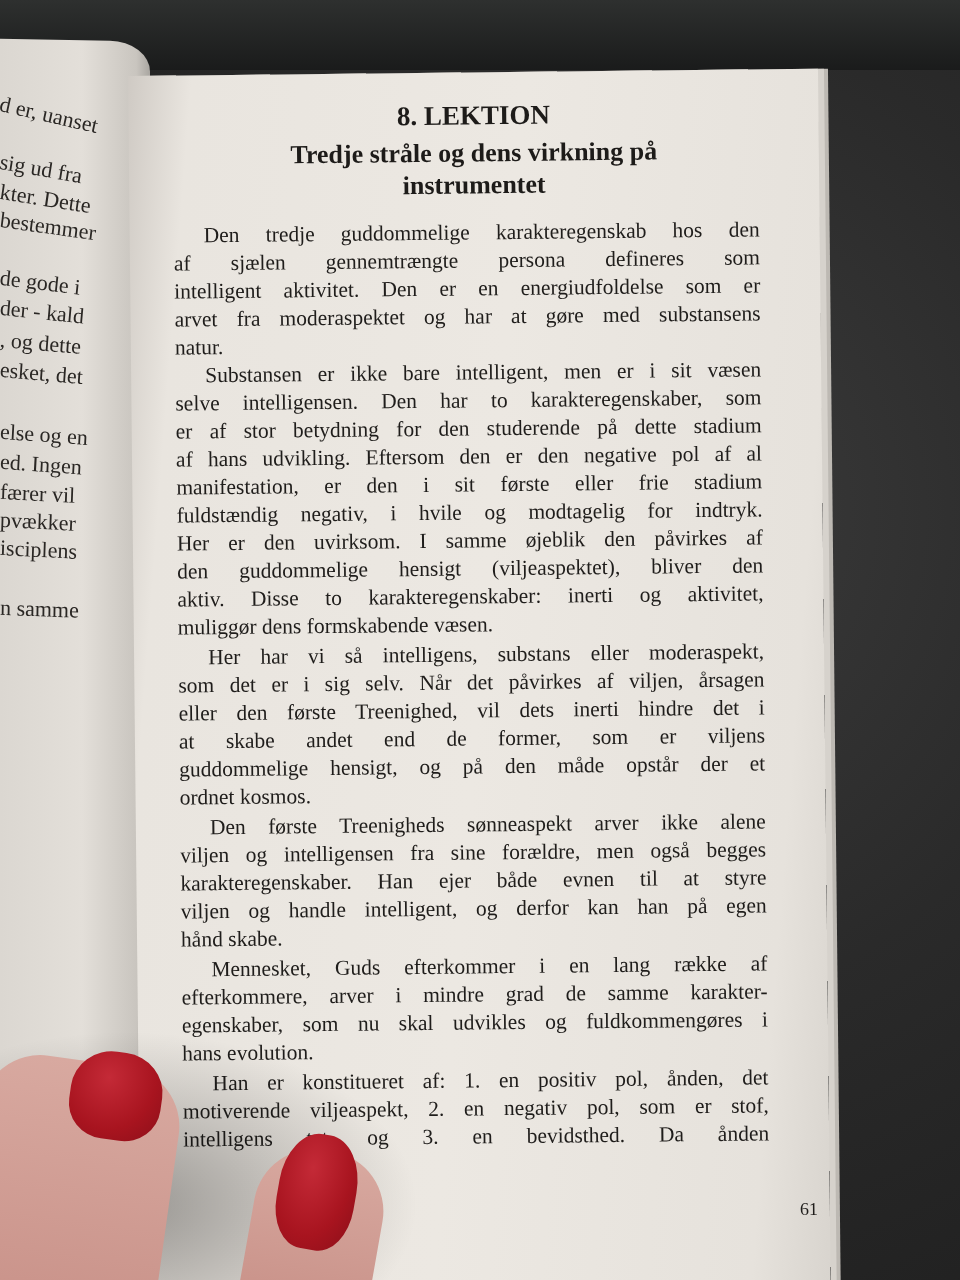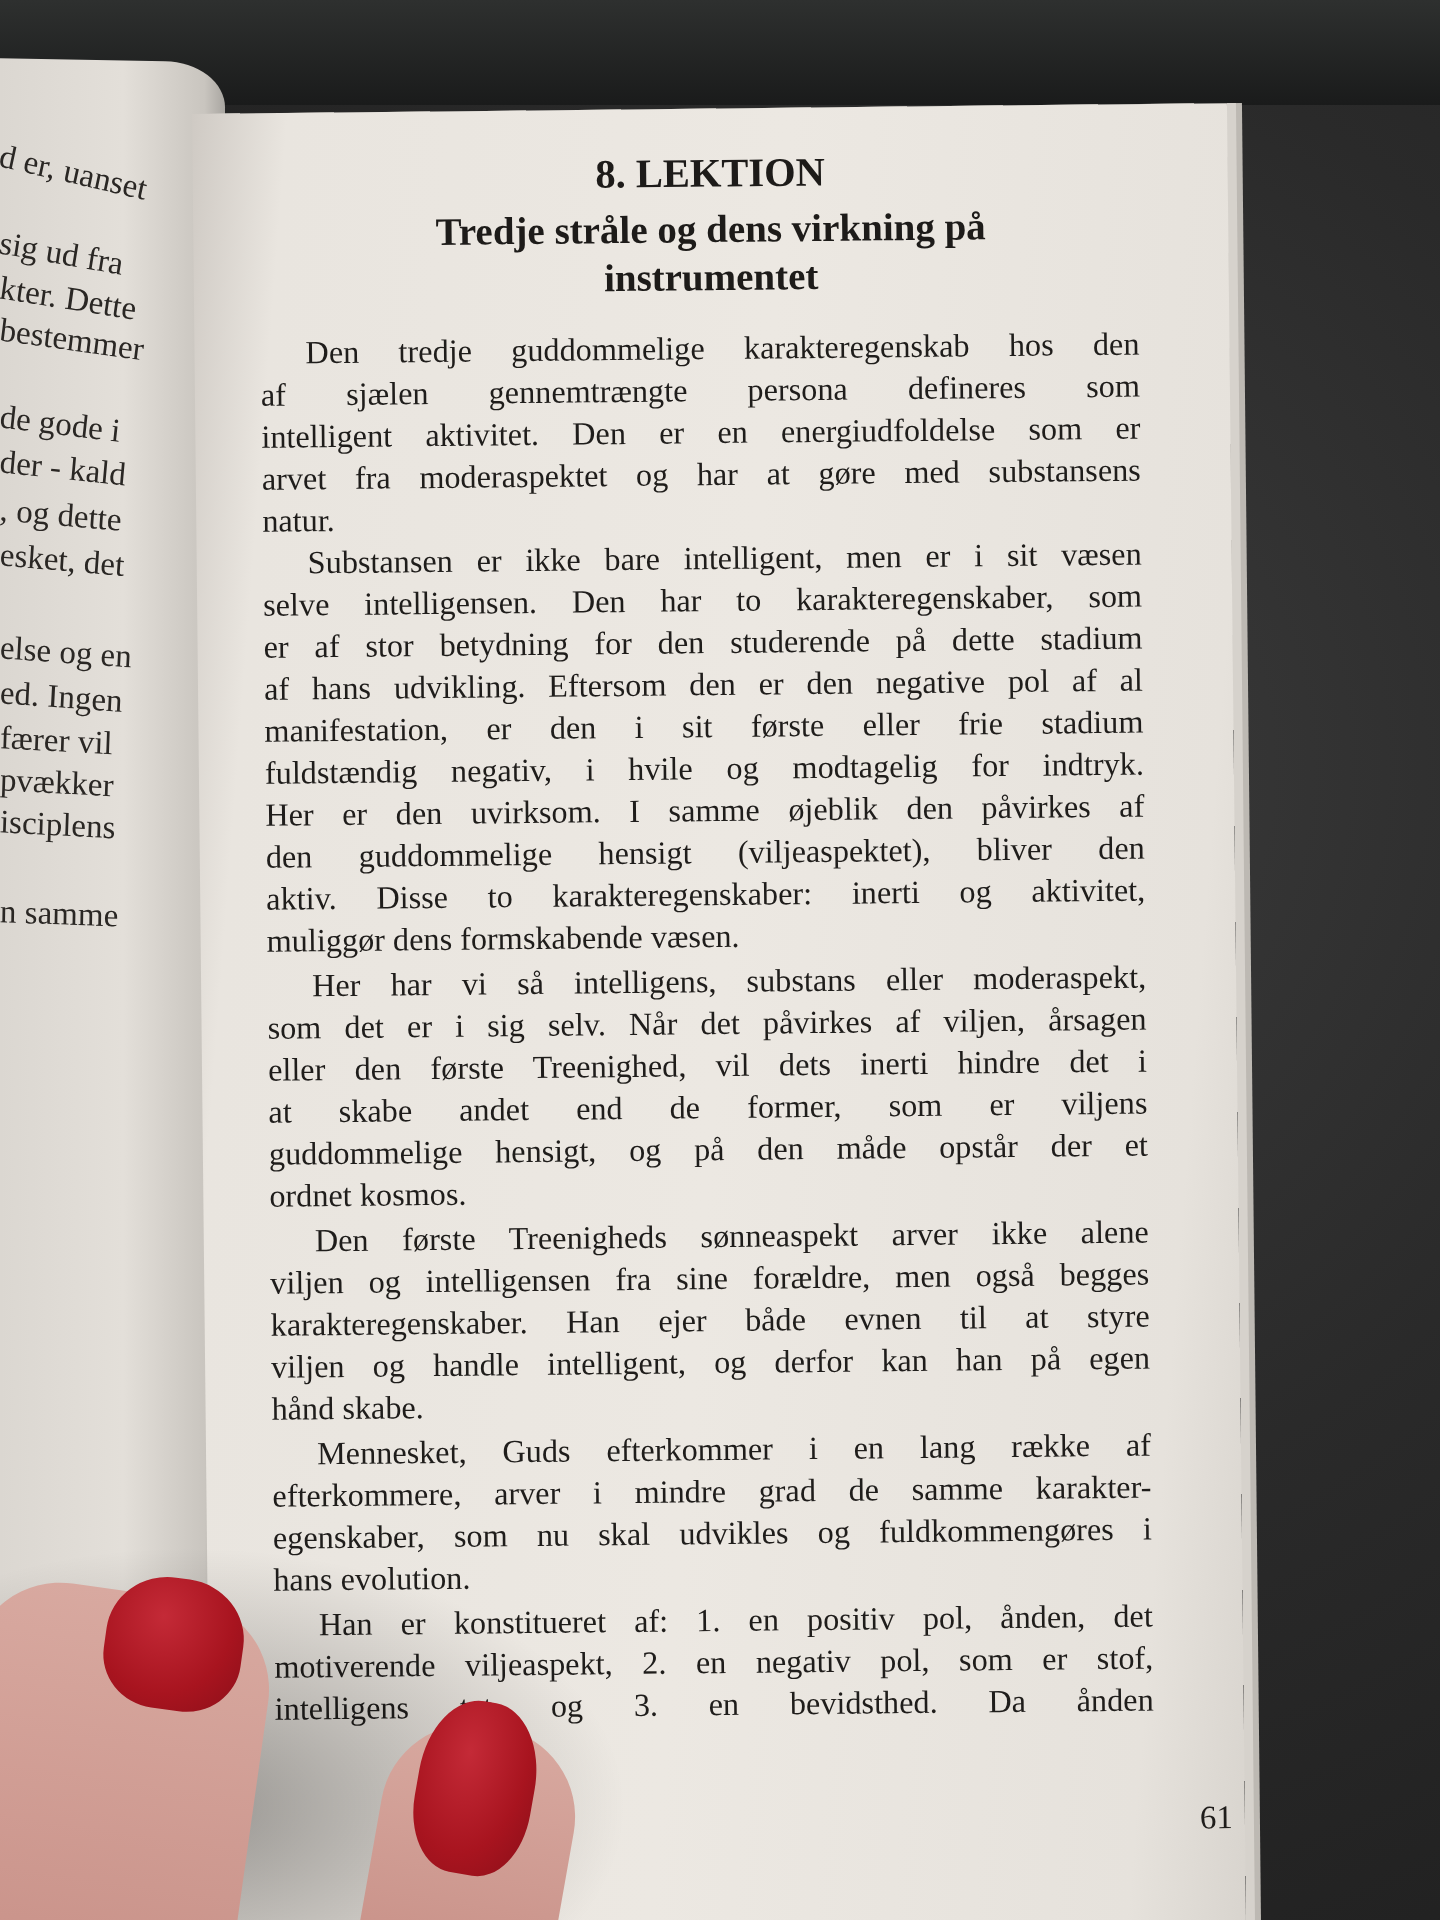--- a/index.html
+++ b/index.html
@@ -41,21 +41,21 @@
   .h-lesson { top:28px; font-size:27px; }
   .h-title { top:66px; font-size:26px; }
   .h-title2 { top:98px; font-size:26px; }
   .body-line {
     position:absolute; left:44px; width:586px; font-size:21.5px; color:#1f1d1b;
     text-align:justify; text-align-last:justify; white-space:nowrap; line-height:28px;
   }
   .body-line.indent { padding-left:30px; width:556px; }
   .body-line.last { text-align-last:left; }
   .page-number {
-    position:absolute; left:660px; top:1130px; font-size:22px; color:#1f1d1b;
+    position:absolute; left:660px; top:1130px; font-size:18px; color:#1f1d1b;
   }
   
   .finger {
     position:absolute; background: linear-gradient(180deg, #d8a9a0 0%, #c99289 100%);
     border-radius: 60px 60px 10px 10px;
   }
   .nail {
     position:absolute; background: radial-gradient(ellipse at 40% 30%, #c42a37 0%, #a8141f 60%, #8c0f19 100%);
     border-radius: 45% 45% 40% 40%;
   }

